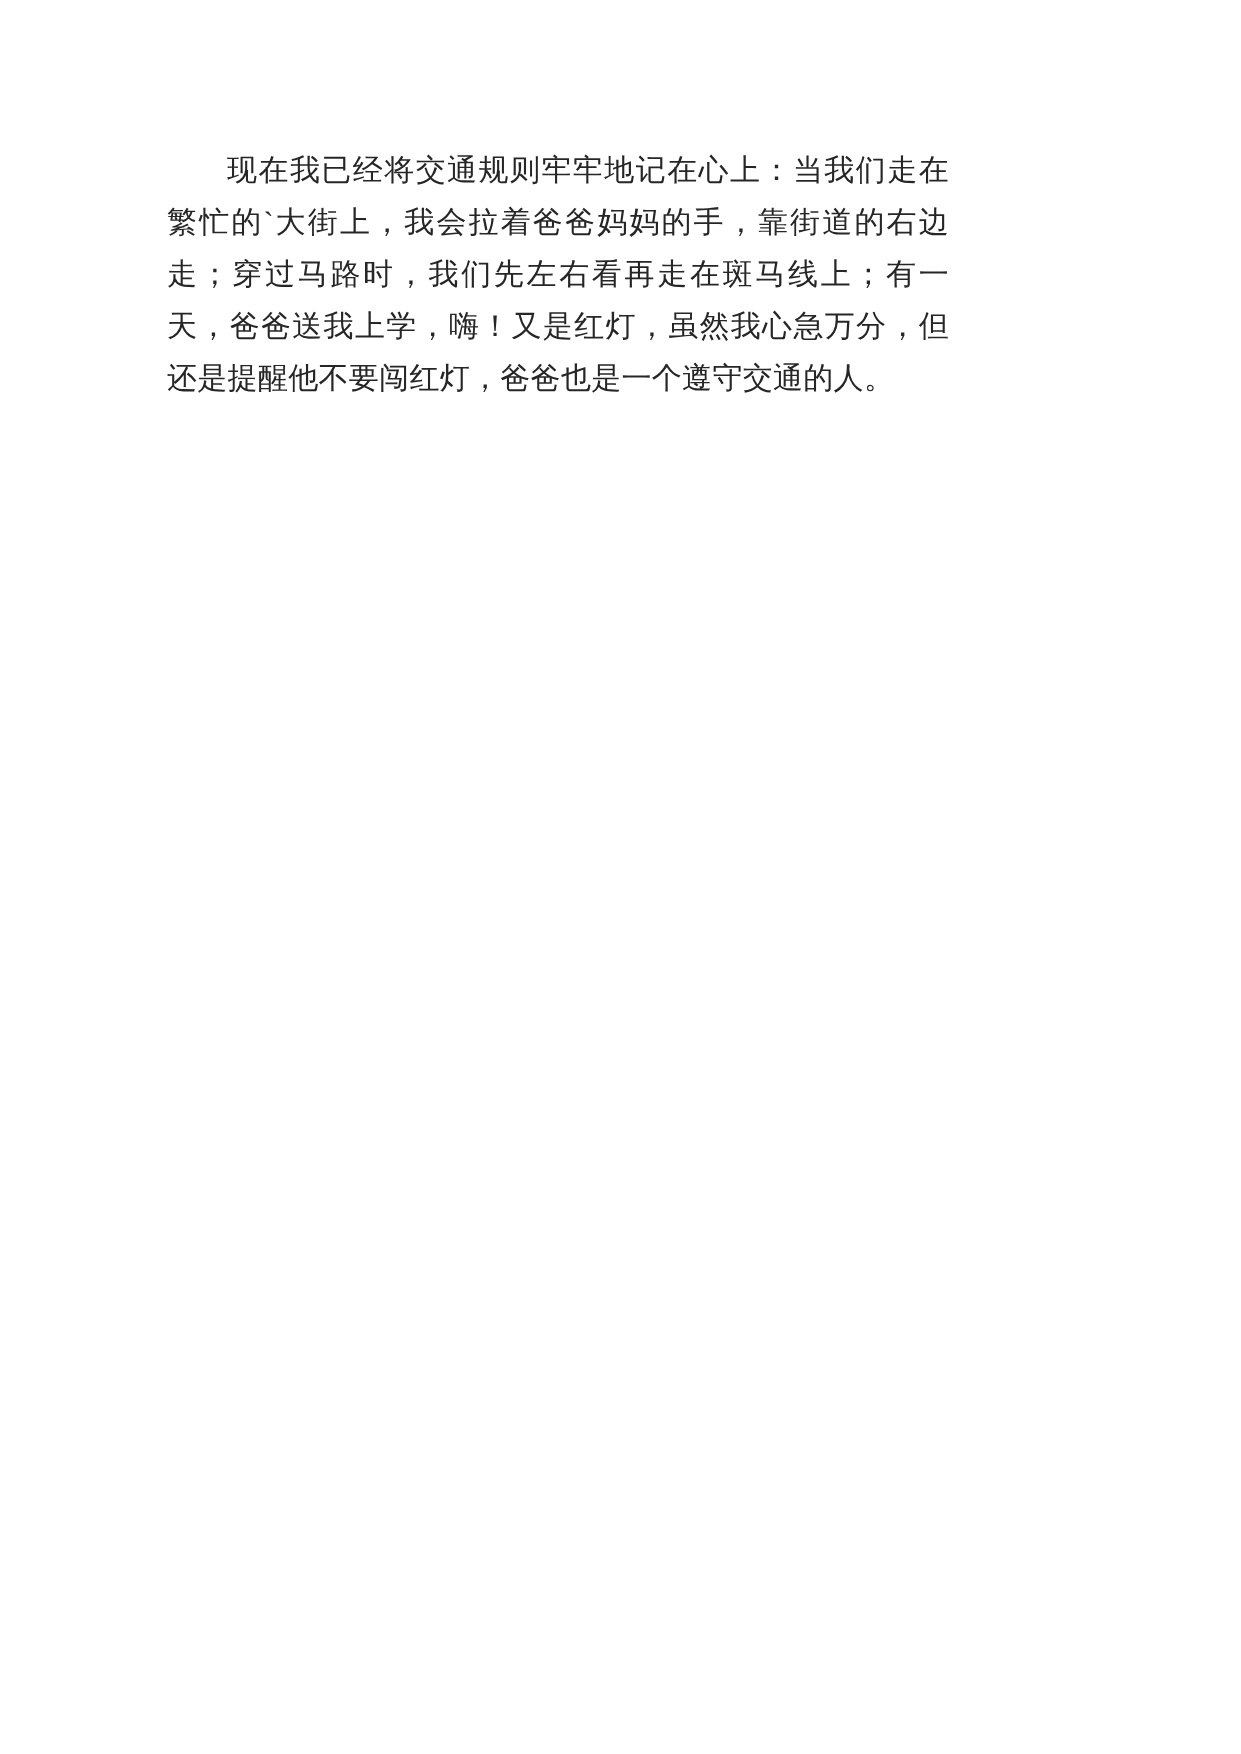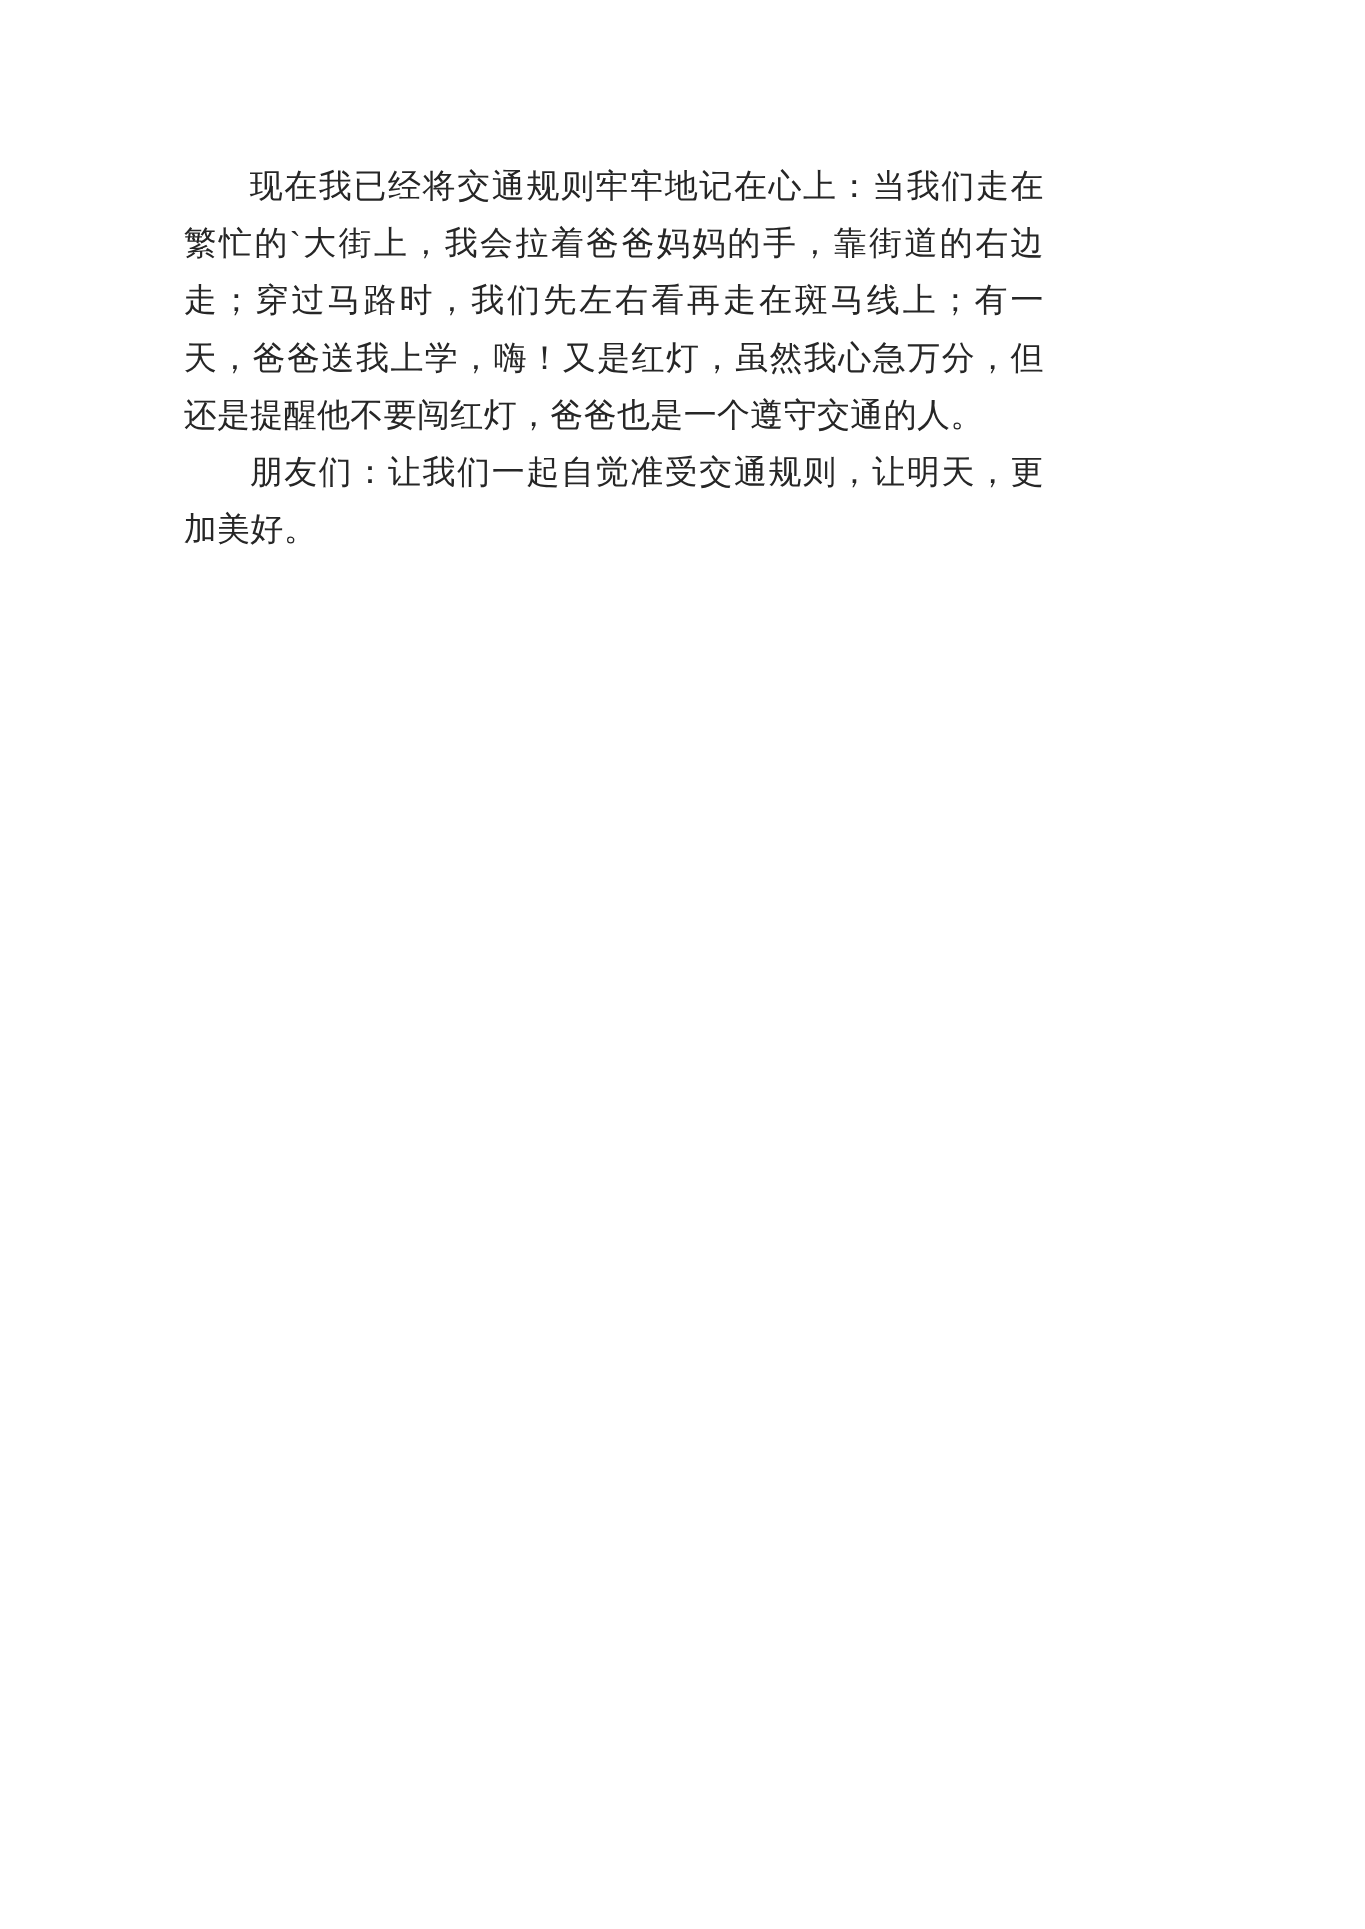--- a/index.html
+++ b/index.html
@@ -35,15 +35,14 @@
     word-break: break-all;
     letter-spacing: 0.3px;
   }
 </style>
 </head>
 <body>
 
 <div class="page">
   <div class="content">
     <p>现在我已经将交通规则牢牢地记在心上：当我们走在繁忙的`大街上，我会拉着爸爸妈妈的手，靠街道的右边走；穿过马路时，我们先左右看再走在斑马线上；有一天，爸爸送我上学，嗨！又是红灯，虽然我心急万分，但还是提醒他不要闯红灯，爸爸也是一个遵守交通的人。</p>
-    <p>朋友们：让我们一起自觉准受交通规则，让明天，更加美好。</p>
   </div>
 </div>
 
 </body></html>

